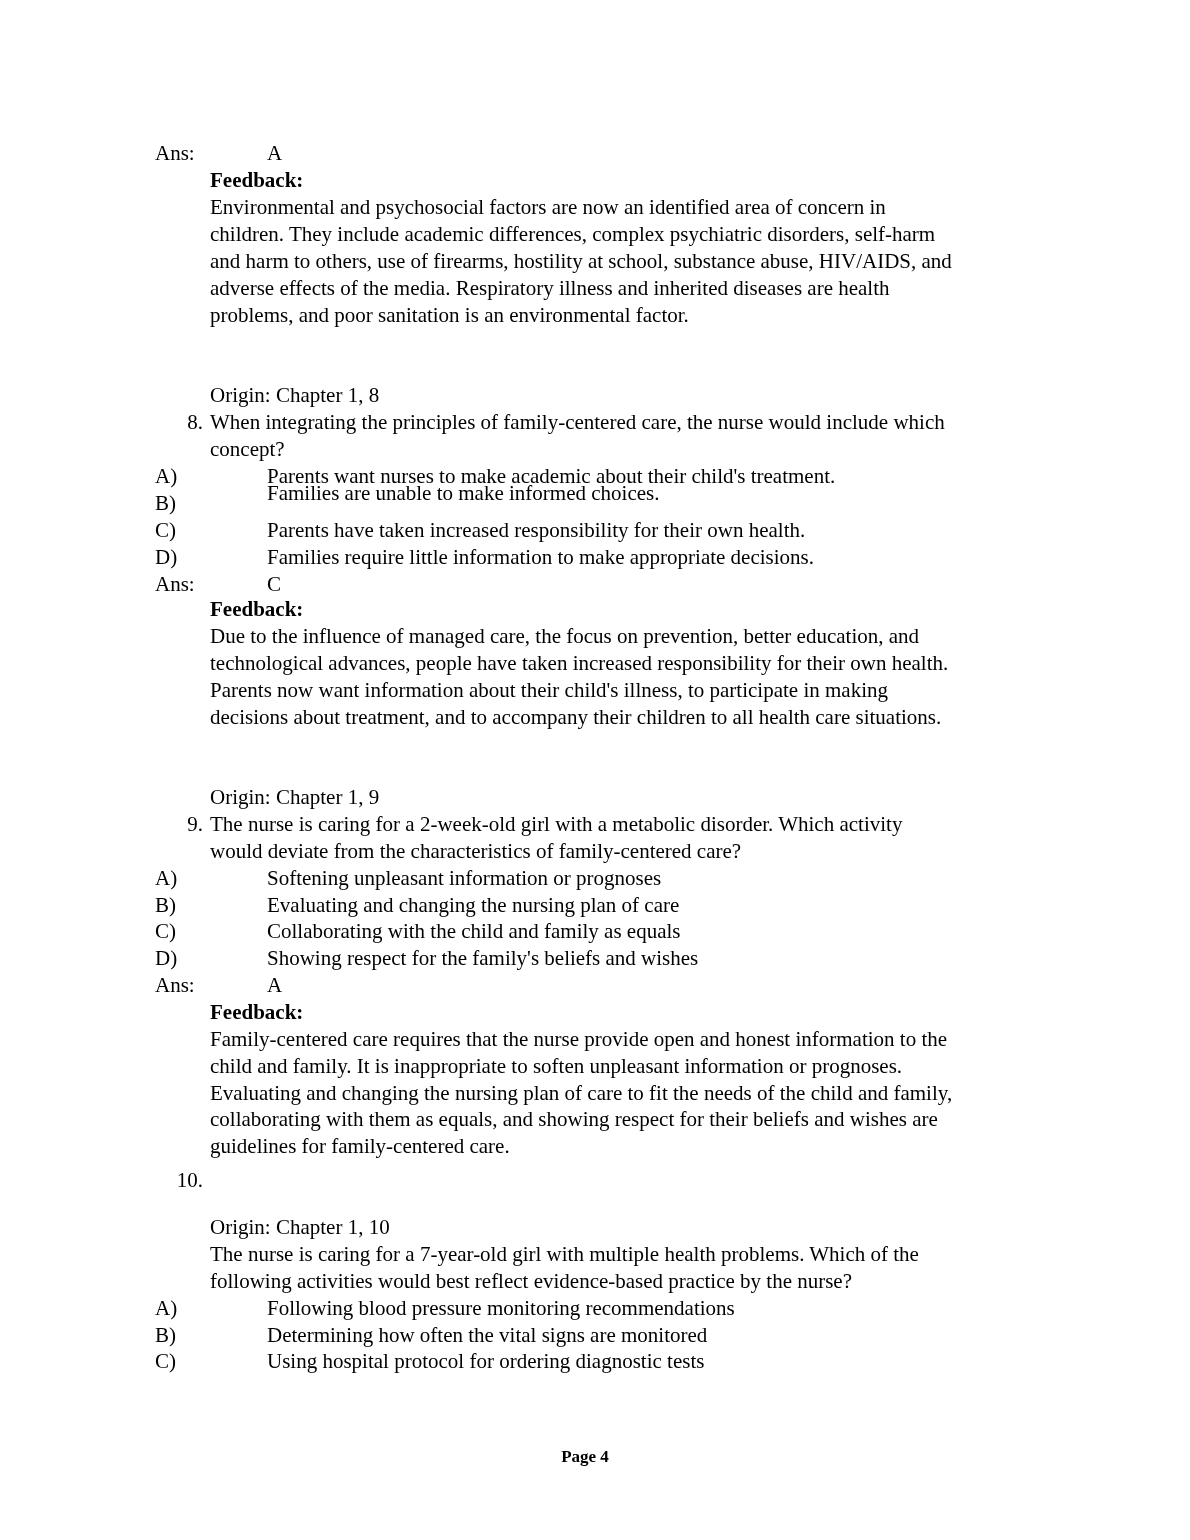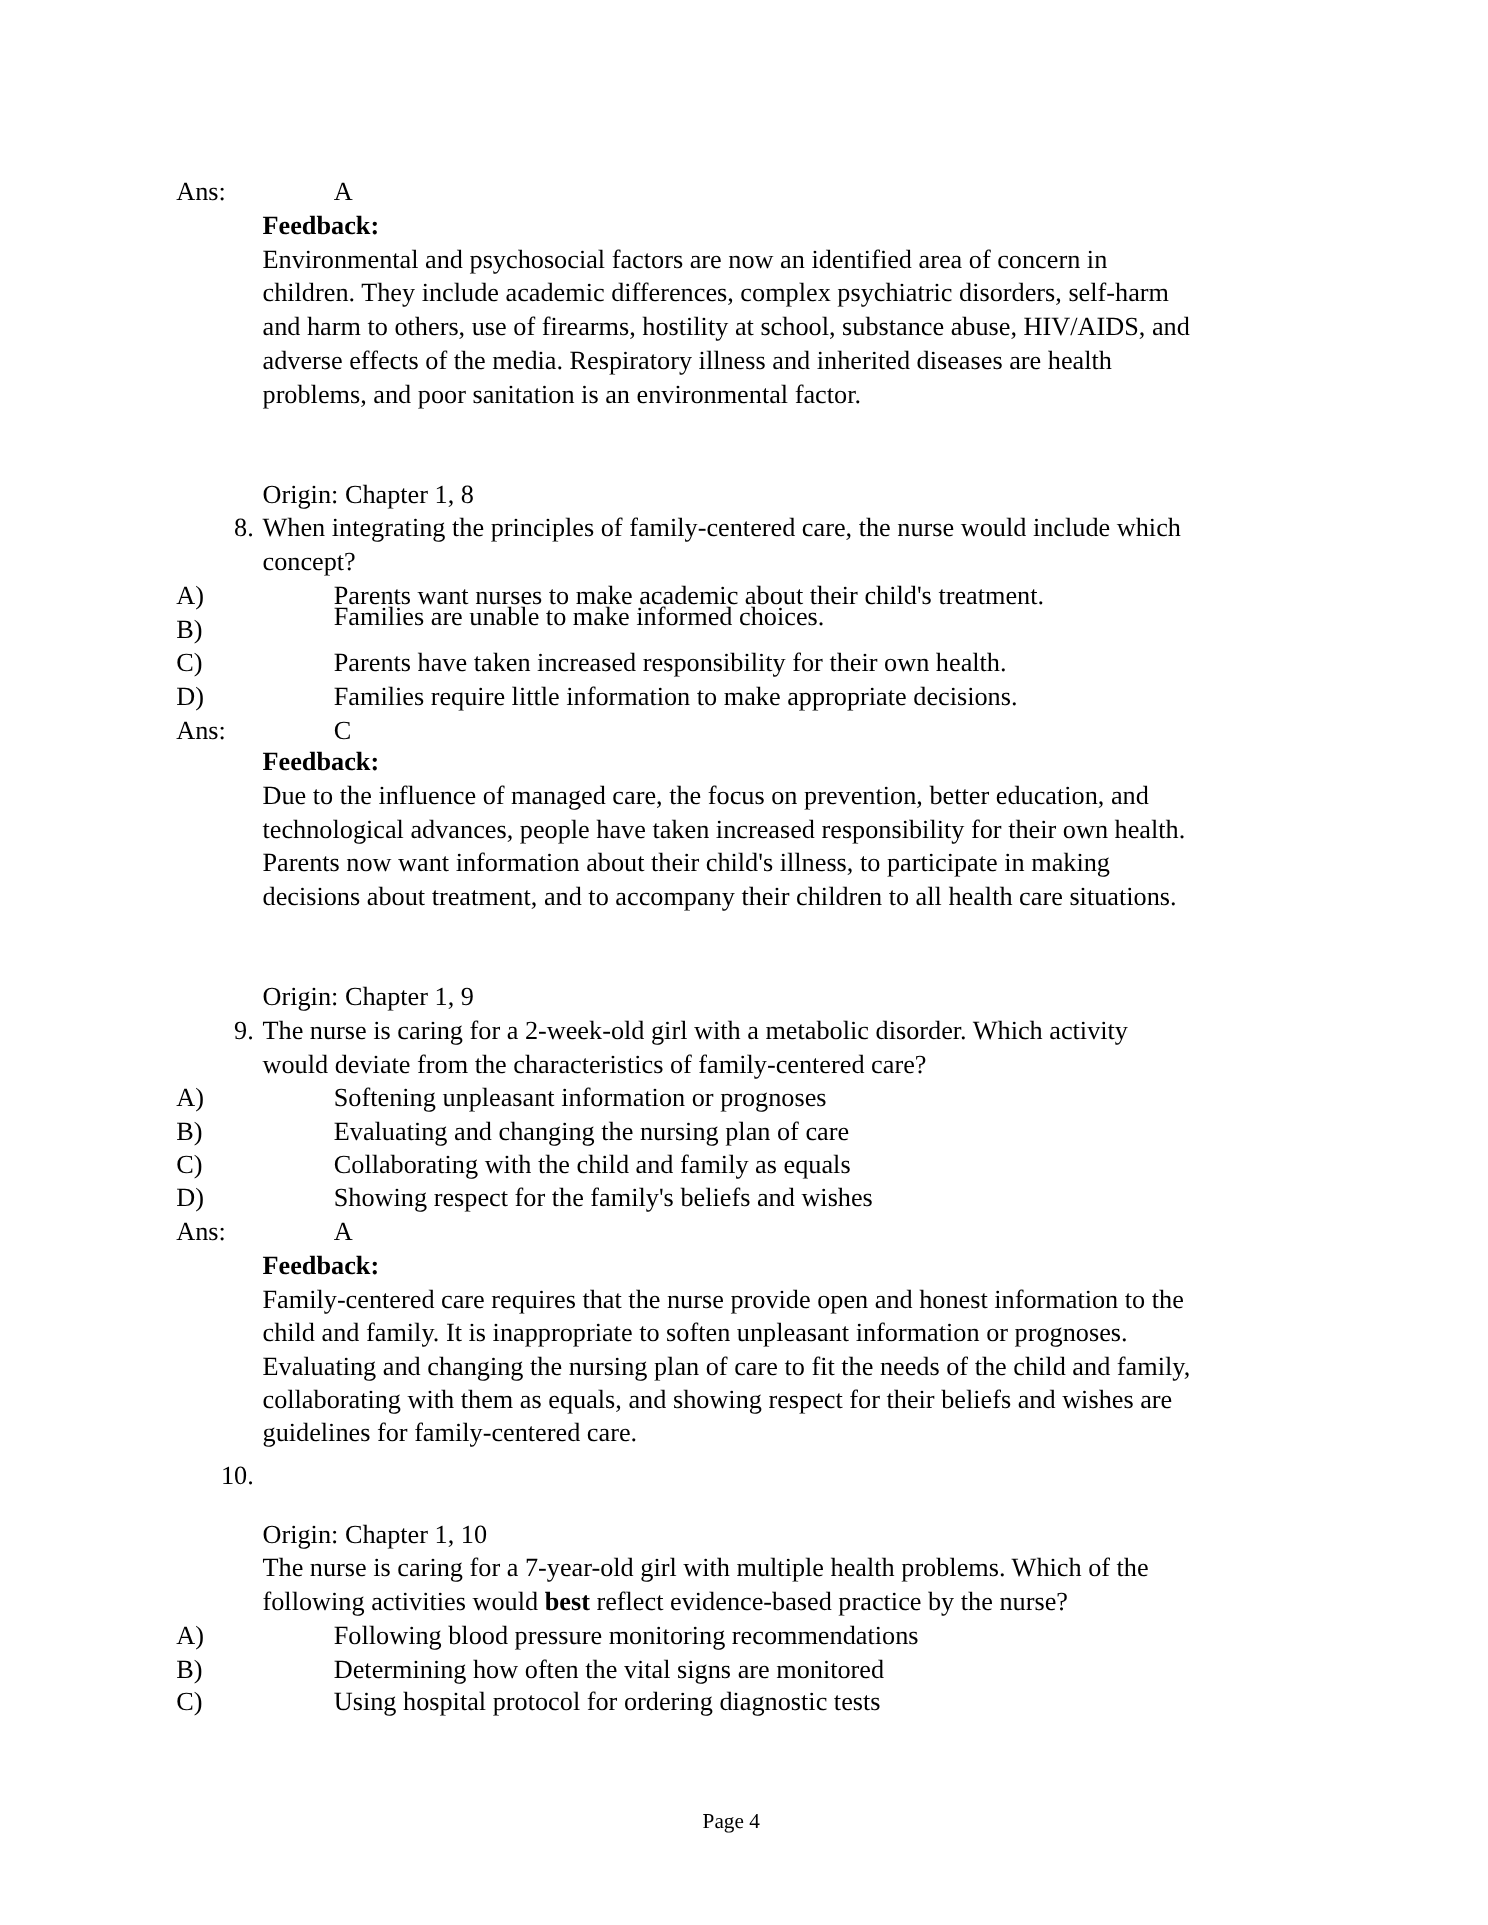--- a/index.html
+++ b/index.html
@@ -1,24 +1,24 @@
 <!DOCTYPE html>
 <html><head>
 <meta charset="utf-8">
 <style>
   html, body { margin: 0; padding: 0; background: #ffffff; }
   body { width: 1190px; height: 1540px; position: relative; overflow: hidden;
          font-family: "Liberation Serif", "DejaVu Serif", serif; color: #000; font-size: 21px; }
   .line { position: absolute; white-space: nowrap; line-height: 27px; }
-  .lbl { left: 141px; text-align: right; }
+  .lbl { left: 155px; text-align: right; }
   .ans { left: 267px; }
   .txt { left: 210px; }
   .num { width: 62px; left: 141px; text-align: right; }
-  b { font-weight: bold; text-align: right; }
-  .footer { position: absolute; top: 1447px; left: 0; width: 1170px; text-align: center; font-size: 17px; }
+  b { font-weight: normal; text-align: right; }
+  .footer { position: absolute; top: 1447px; left: 0; width: 1170px; text-align: center; font-size: 17px; font-weight: bold; }
 </style>
 </head>
 <body>
 
 <div class="line lbl" style="top:140px">Ans:</div>
 <div class="line ans" style="top:140px">A</div>
 <div class="line txt" style="top:167px;font-weight:bold">Feedback:</div>
 <div class="line txt" style="top:194px">Environmental and psychosocial factors are now an identified area of concern in</div>
 <div class="line txt" style="top:221px">children. They include academic differences, complex psychiatric disorders, self-harm</div>
 <div class="line txt" style="top:248px">and harm to others, use of firearms, hostility at school, substance abuse, HIV/AIDS, and</div>

